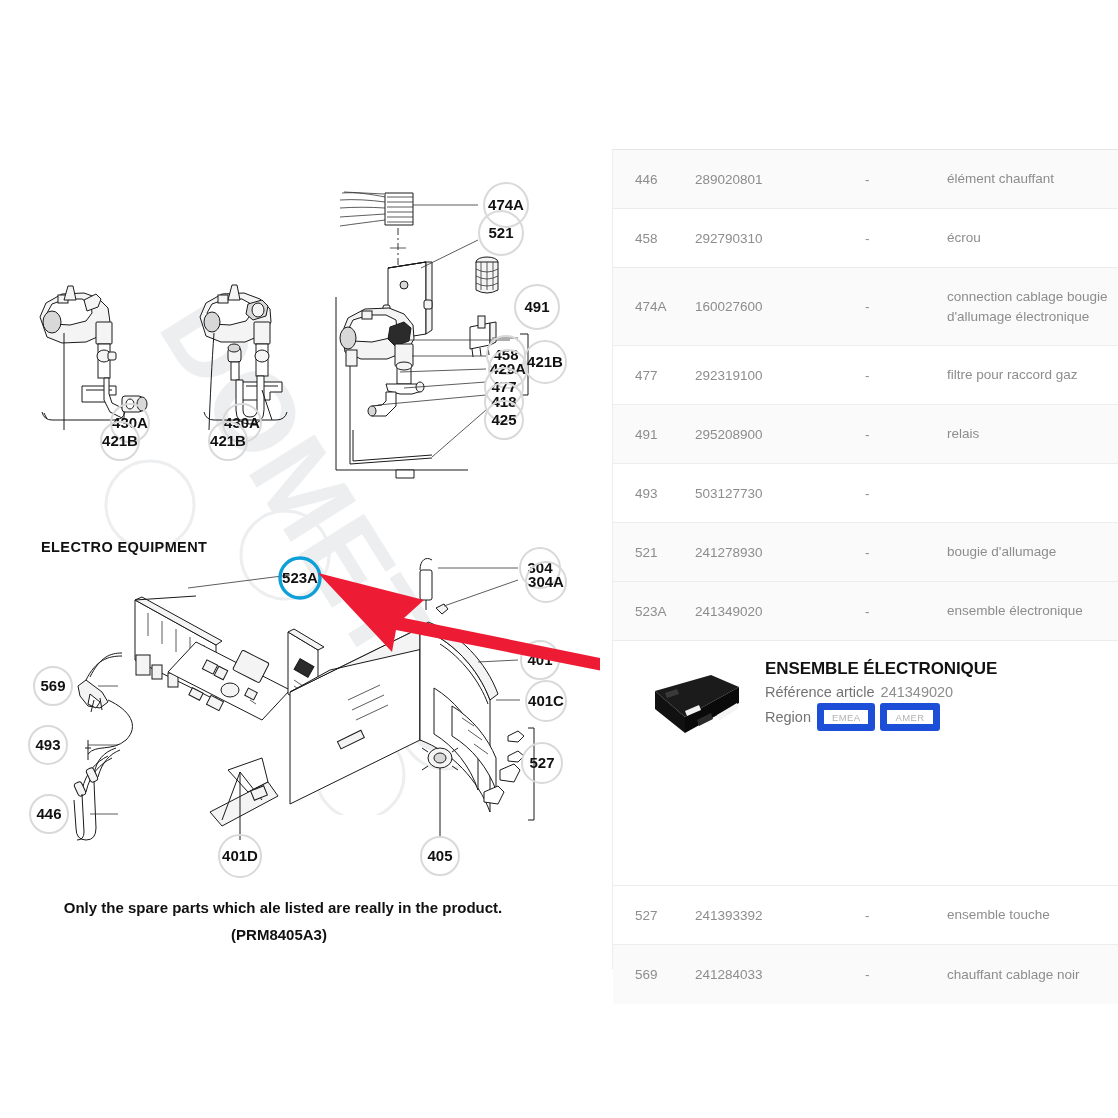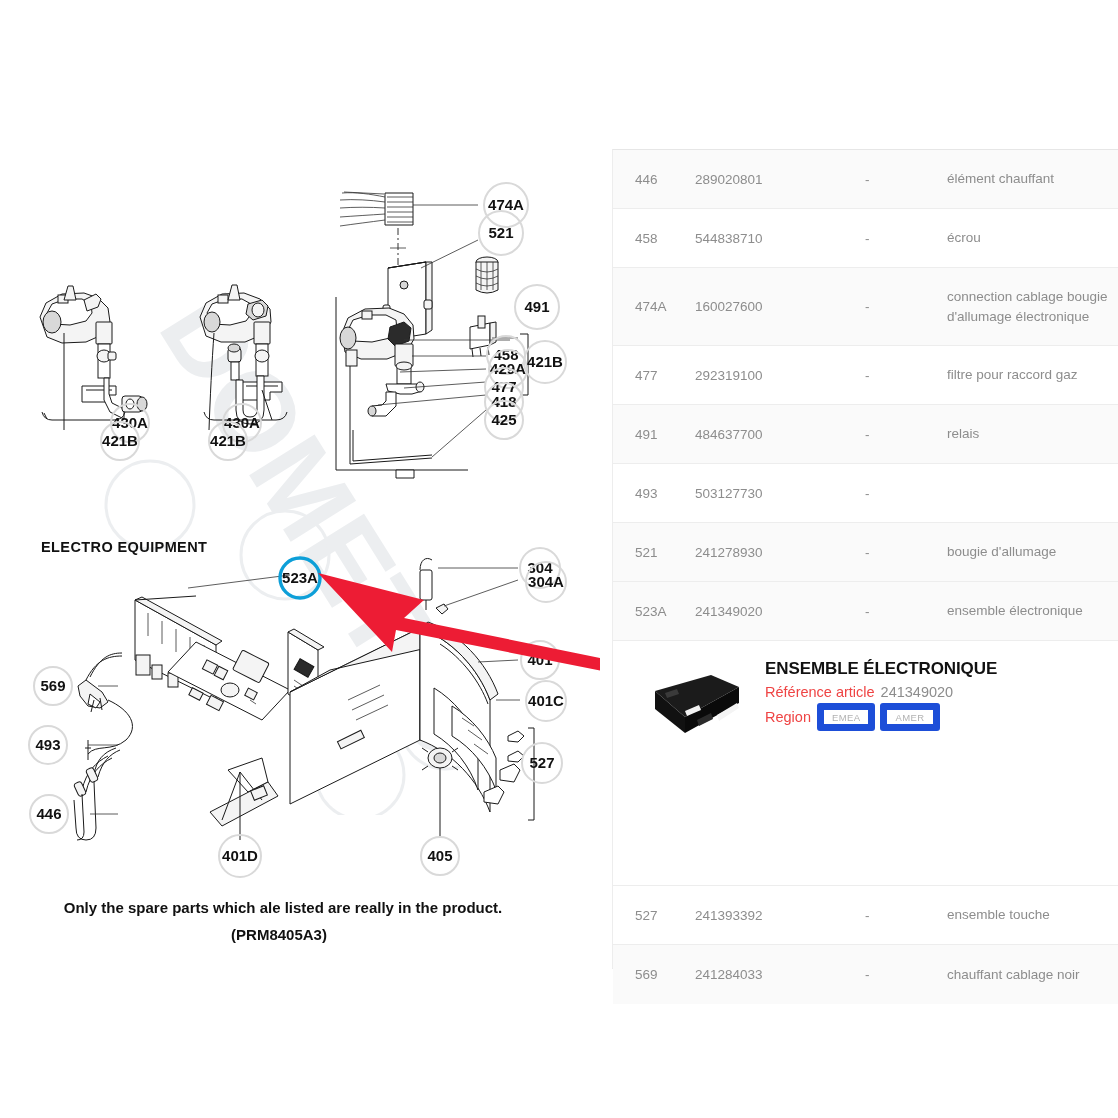--- a/index.html
+++ b/index.html
@@ -89,21 +89,21 @@
   }
   .detail-body { padding-top: 4px; }
   .detail-title {
     font-size: 17px; font-weight: 700; color: #111;
     letter-spacing: -0.1px; margin-bottom: 5px;
   }
   .detail-line {
     font-size: 14.5px; color: #9a9a9a; margin-bottom: 3px;
     display: flex; align-items: center; gap: 6px;
   }
-  .detail-line .lbl { color: #ef4444; }
+  .detail-line .lbl { color: #737373; }
   .detail-line .val { color: #8d8d8d; }
   .region-badges { display: flex; gap: 5px; }
   .badge {
     border: 7px solid #1d4ed8; border-radius: 3px;
     font-size: 9.5px; color: #b2b2b2;
     padding: 2px 8px 1px; letter-spacing: .4px;
   }
 </style>
 </head>
 <body>
@@ -492,42 +492,42 @@
 
     <div class="prow alt">
       <div class="c-pos">446</div>
       <div class="c-ref">289020801</div>
       <div class="c-dash">-</div>
       <div class="c-desc">élément chauffant</div>
     </div>
 
     <div class="prow">
       <div class="c-pos">458</div>
-      <div class="c-ref">544838710</div>
+      <div class="c-ref">292790310</div>
       <div class="c-dash">-</div>
       <div class="c-desc">écrou</div>
     </div>
 
     <div class="prow alt tall">
       <div class="c-pos">474A</div>
       <div class="c-ref">160027600</div>
       <div class="c-dash">-</div>
       <div class="c-desc">connection cablage bougie d'allumage électronique</div>
     </div>
 
     <div class="prow">
       <div class="c-pos">477</div>
       <div class="c-ref">292319100</div>
       <div class="c-dash">-</div>
       <div class="c-desc">filtre pour raccord gaz</div>
     </div>
 
     <div class="prow alt">
       <div class="c-pos">491</div>
-      <div class="c-ref">484637700</div>
+      <div class="c-ref">295208900</div>
       <div class="c-dash">-</div>
       <div class="c-desc">relais</div>
     </div>
 
     <div class="prow">
       <div class="c-pos">493</div>
       <div class="c-ref">503127730</div>
       <div class="c-dash">-</div>
     </div>
 

